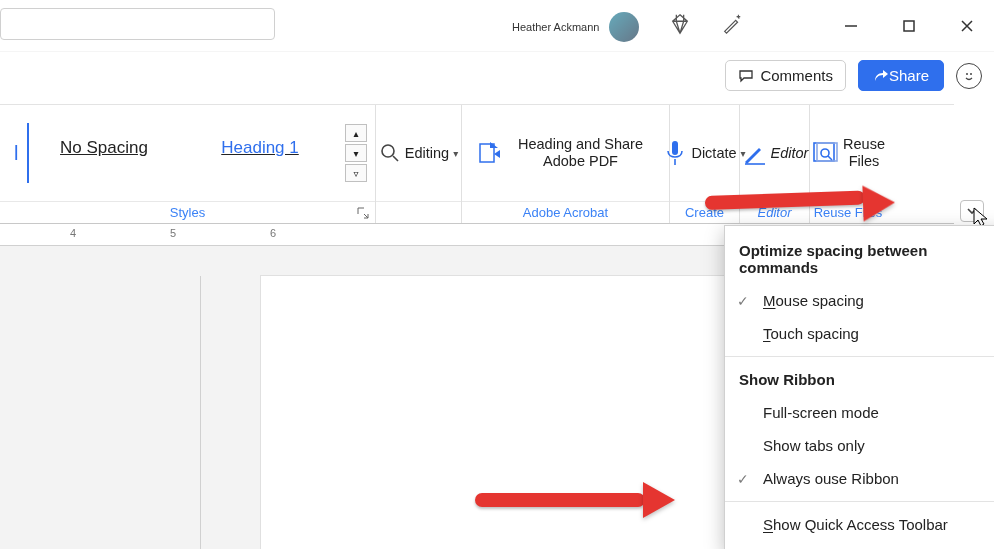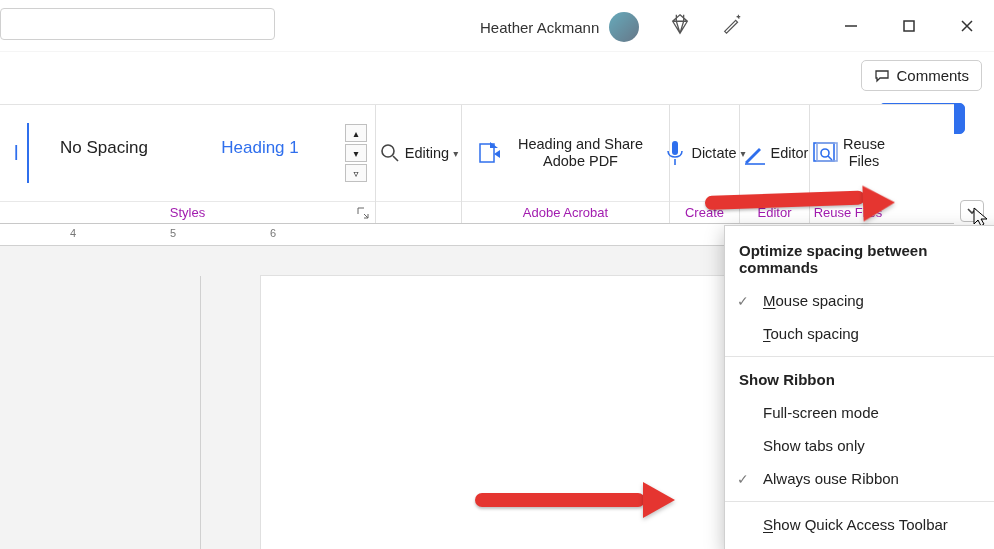--- a/index.html
+++ b/index.html
@@ -18,67 +18,67 @@
   .titlebar {
     position: absolute; left:0; right:0; top:0; height:52px;
     background:#fff;
     border-bottom:1px solid #f5f5f5;
   }
   .doc-title-box {
     position:absolute; left:0; top:8px; width:275px; height:32px;
     border:1px solid #d0d0d0; border-radius:4px; background:#fff;
   }
   .user-area { position:absolute; left:480px; top:12px; display:flex; align-items:center; gap:10px; }
-  .user-name { font-size:15px; color:#333; }
+  .user-name { font-size:11px; color:#333;margin-left:32px; }
   .avatar { width:30px; height:30px; border-radius:50%; background:linear-gradient(135deg,#6ab,#678); display:inline-block; }
   .title-icons { position:absolute; left:668px; top:12px; display:flex; align-items:center; gap:28px; }
   .title-icons .ic { width:24px; height:24px; display:flex; align-items:center; justify-content:center; cursor:pointer; }
   .win-controls { position:absolute; right:10px; top:12px; display:flex; gap:24px; align-items:center;}
   .win-controls .wc { width:34px; height:28px; display:flex; align-items:center; justify-content:center; cursor:pointer; }
 
   
   .actionrow { position:absolute; left:0; right:0; top:54px; height:44px; }
-  .actionrow .right { position:absolute; right:12px; top:6px; display:flex; align-items:center; gap:12px;flex-direction:column;}
+  .actionrow .right { position:absolute; right:12px; top:6px; display:flex; align-items:center; gap:12px;}
   .btn-comments { background:#fff; border:1px solid #cfcfcf; border-radius:5px; padding:6px 12px; font-size:15px; cursor:pointer; display:flex; align-items:center; gap:6px;}
   .btn-share { background:#2f6fed; color:#fff; border:1px solid #2f6fed; border-radius:5px; padding:6px 14px; font-size:15px; cursor:pointer; display:flex; align-items:center; gap:0;}
   .smiley { width:26px; height:26px; border:1.5px solid #444; border-radius:50%; display:flex; align-items:center; justify-content:center; font-size:14px; cursor:pointer;}
 
   
   .ribbon {
     position:absolute; left:0; right:40px; top:104px; height:120px;
     border-top:1px solid #e3e3e3; border-bottom:1px solid #c8c8c8; background:#fff;
     display:flex;
   }
   .group {
     border-right:1px solid #e0e0e0; height:100%; display:flex; flex-direction:column; position:relative;
   }
   .group-content { flex:1; display:flex; align-items:center; justify-content:center; padding:4px 8px;}
-  .group-label { height:22px; font-size:13px; color:#a21caf; text-align:center; border-top:1px solid #e8e8e8; line-height:22px;}
+  .group-label { height:22px; font-size:13px; color:#3b82f6; text-align:center; border-top:1px solid #e8e8e8; line-height:22px;}
   .group-label .dl { position:absolute; right:4px; bottom:2px; width:16px; height:16px; cursor:pointer;}
   
   .styles-group { width:376px; }
   .style-gallery { display:flex; gap:6px; height:70px; align-items:stretch;}
-  .style-tile { border:1px solid transparent; width:150px; height:60px; display:flex; align-items:center; justify-content:center; cursor:pointer; border-radius:2px;}
+  .style-tile { border:1px solid transparent; width:150px; height:60px; display:flex; align-items:center; justify-content:center; cursor:pointer; border-radius:2px;text-decoration:underline;}
   .style-tile .lbl { font-size:17px; }
   .heading1 { color:#2f6fed; font-size:22px; }
   .gallery-spin { width:22px; display:flex; flex-direction:column; justify-content:center; gap:2px; margin-left:4px;}
   .gallery-spin .sp { height:18px; border:1px solid #c0c0c0; background:#fafafa; display:flex; align-items:center; justify-content:center; font-size:10px; cursor:pointer;}
   .style-edge { width:40px; height:60px; border-right:2px solid #2f6fed; display:flex; align-items:center; padding-left:6px; color:#2f6fed; font-size:20px;}
 
   .editing-group { width:86px; }
   .big-button { display:flex; flex-direction:row; align-items:center; justify-content:center; gap:4px; cursor:pointer; padding:4px 6px;}
   .big-button .icon { height:30px; display:flex; align-items:center; justify-content:center;}
   .big-button .text { font-size:14.5px; text-align:center; line-height:1.15;}
   .big-button .drop { font-size:10px; color:#555;}
 
   .acrobat-group { width:208px; }
   .acrobat-group .group-content { gap:12px; }
 
   .voice-group { width:70px; }
-  .editor-group { width:70px; }
+  .editor-group { width:70px;font-style:italic; }
   .reuse-group { width:76px; }
 
   .ribbon-toggle {
     position:absolute; right:10px; top:200px; width:24px; height:22px;
     border:1px solid #c0c0c0; border-radius:4px; background:#fff; display:flex; align-items:center; justify-content:center;
     cursor:pointer; z-index:5;
   }
   .cursor-arrow {
     position:absolute; right:4px; top:206px; z-index:6; pointer-events:none;
   }

